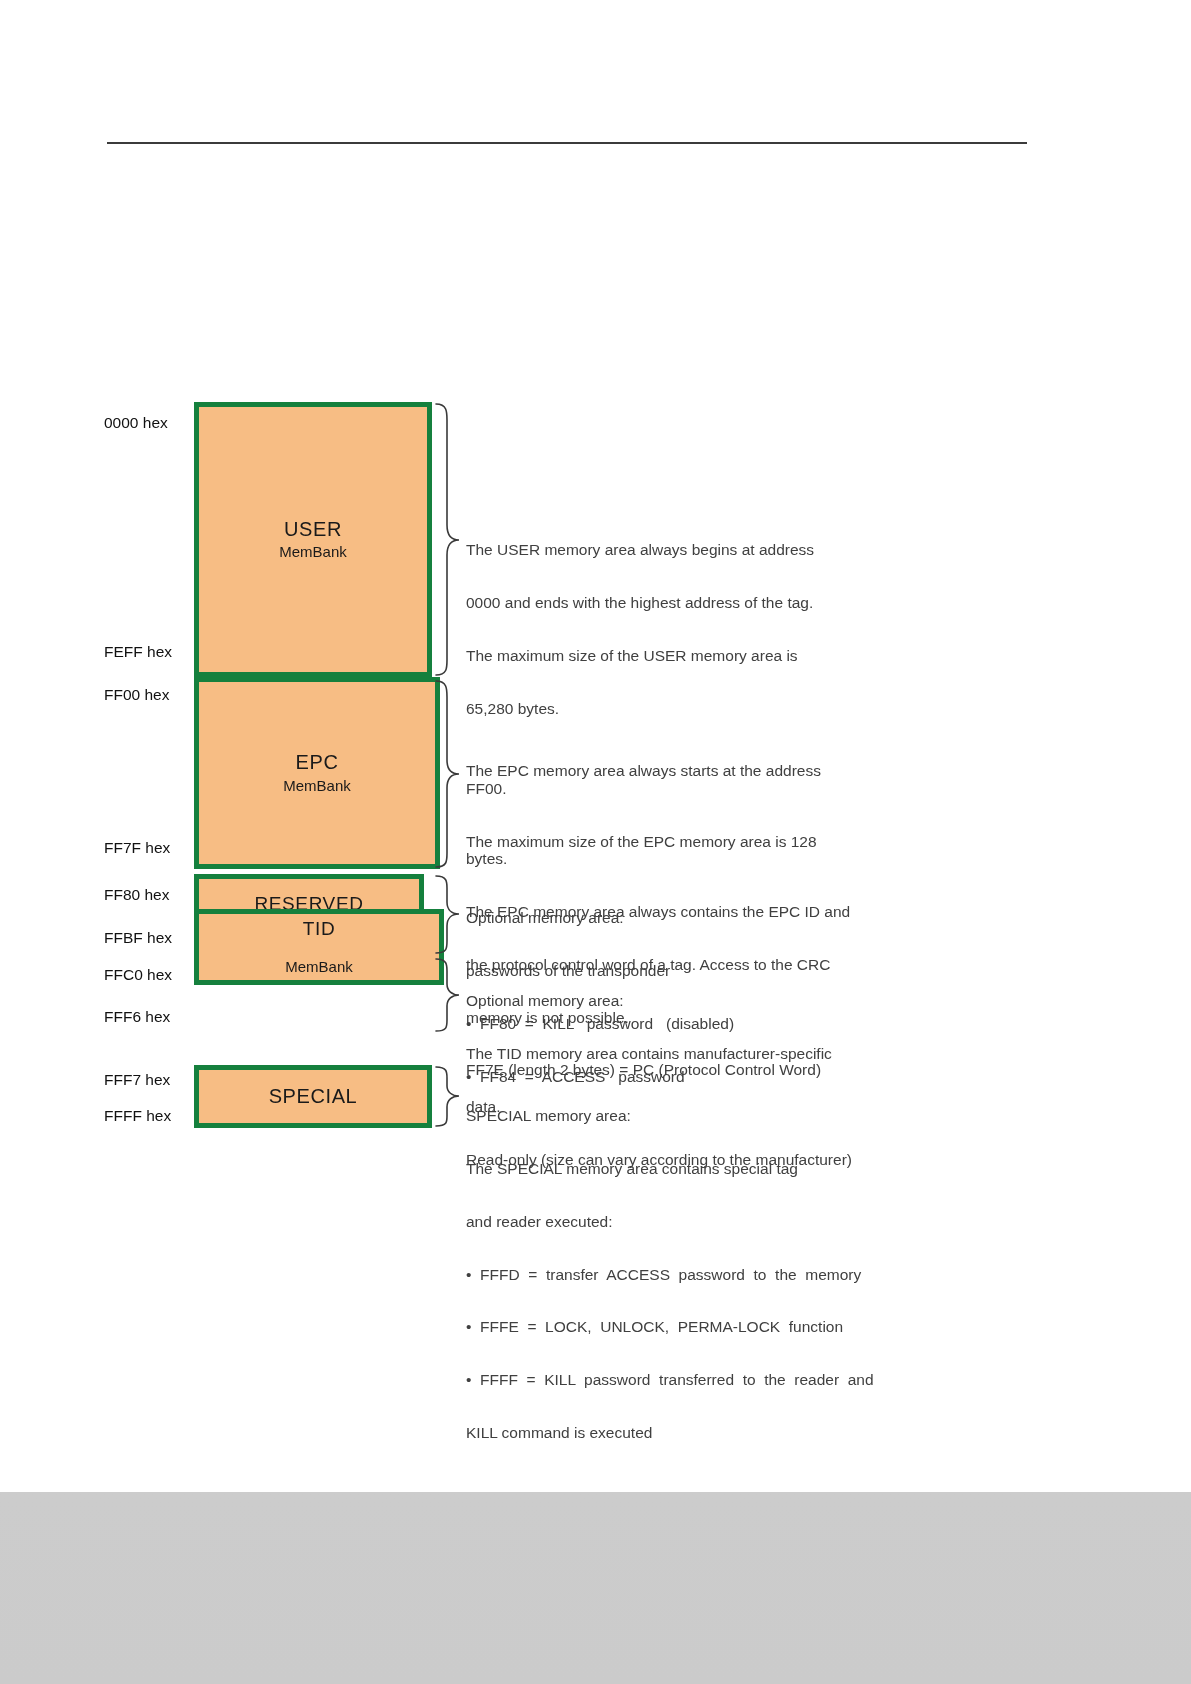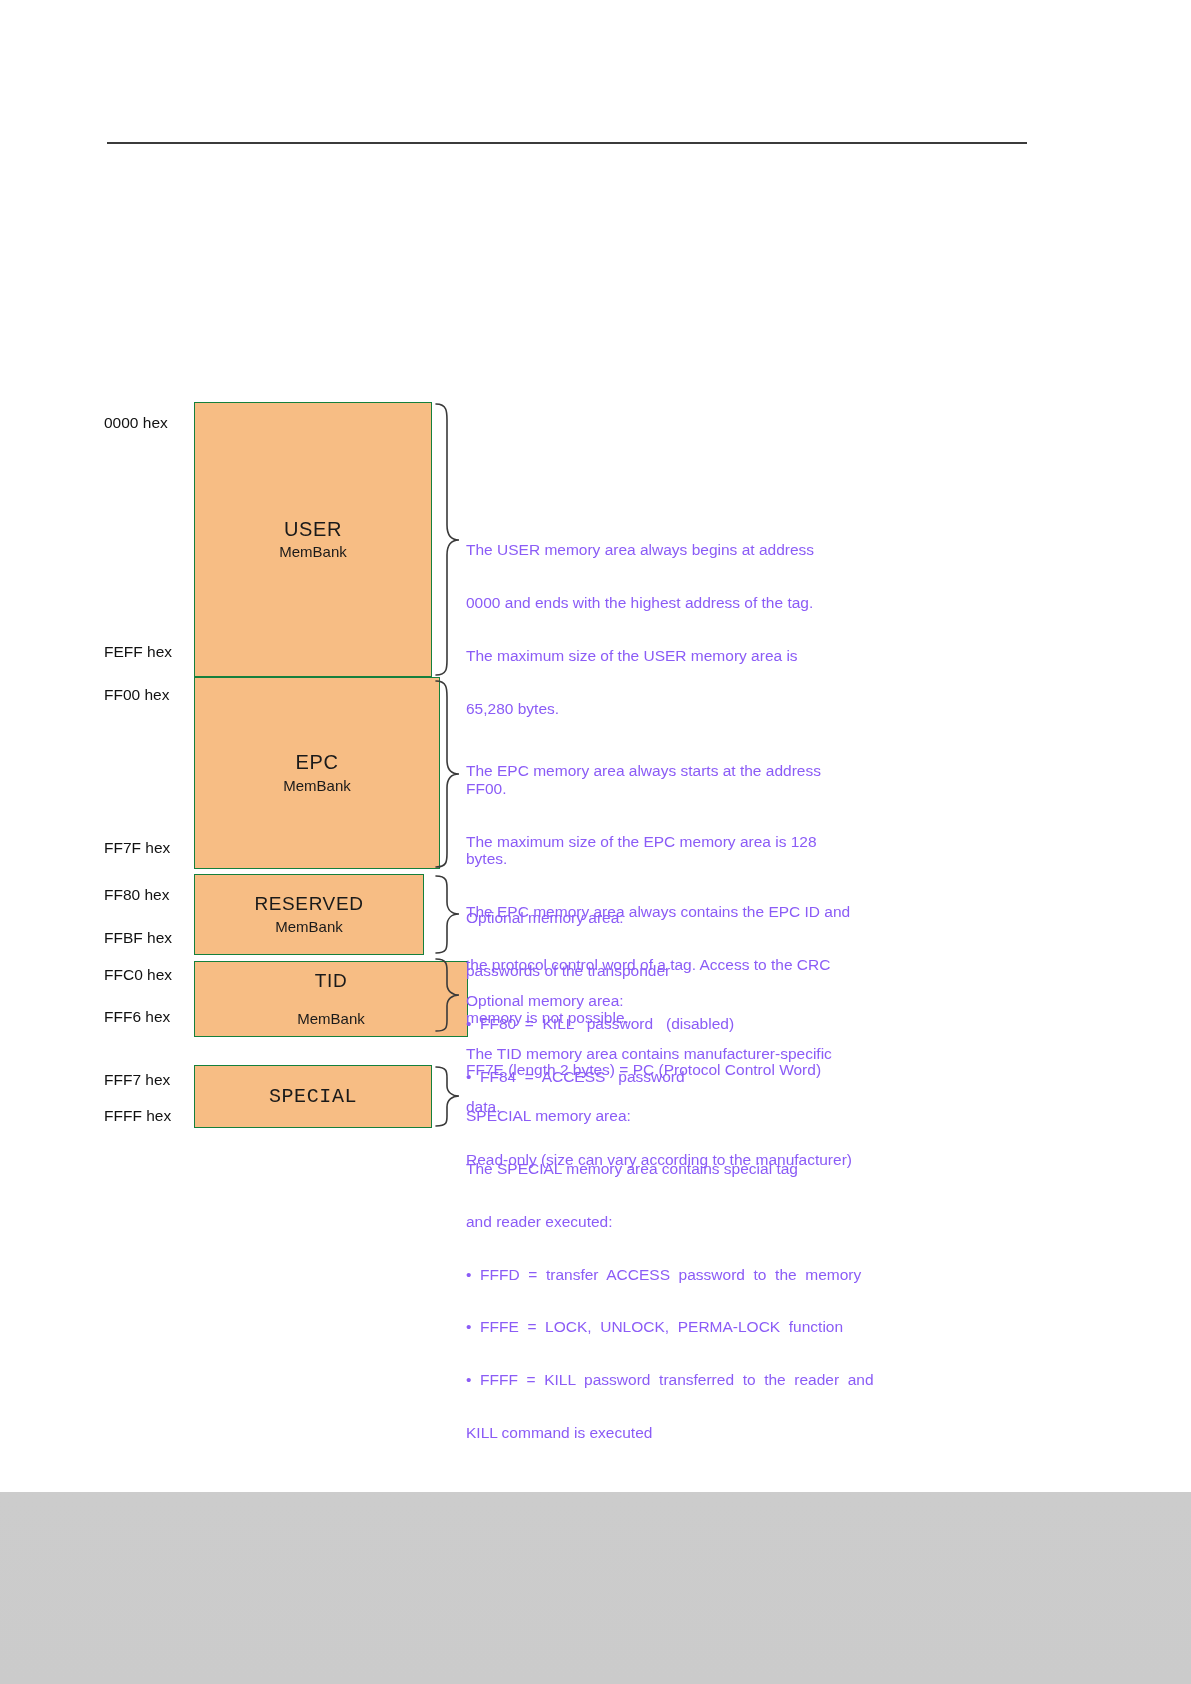--- a/index.html
+++ b/index.html
@@ -28,35 +28,35 @@
     background:linear-gradient(to bottom,#cccccc 0,#cbcbcb 100%);
   }
 
   
   .diagram{position:absolute;left:0;top:0;width:1191px;height:1300px;}
 
   
   .block{
     position:absolute;
     background:#f7bd84;
-    border:1px solid #15803d;
+    border:5px solid #15803d;
     box-sizing:border-box;
     display:flex;flex-direction:column;
     align-items:center;justify-content:center;
     text-align:center;
     line-height:1.18;
   }
   .block .bname{font-size:19px;letter-spacing:.6px;color:#1a1a1a;}
   .block .bsub{font-size:15px;color:#1a1a1a;margin-top:2px;}
 
   #blk-user{left:194px;top:402px;width:238px;height:275px;}
   #blk-epc{left:194px;top:677px;width:246px;height:192px;}
   #blk-reserved{left:194px;top:874px;width:230px;height:81px;}
-  #blk-tid{left:194px;top:961px;width:274px;height:76px;gap:16px;}
-  #blk-special{left:194px;top:1065px;width:238px;height:63px;font-family:Liberation Mono, monospace;}
+  #blk-tid{left:194px;top:909px;width:250px;height:76px;gap:16px;}
+  #blk-special{left:194px;top:1065px;width:238px;height:63px;}
 
   #blk-user .bname,#blk-epc .bname{font-size:20px;}
   #blk-reserved .bname{font-size:19px;}
   #blk-tid .bname{font-size:19px;}
   #blk-special .bname{font-size:20px;}
 
   
 
   
   .addr{
@@ -65,21 +65,21 @@
   }
 
   
   .braces{position:absolute;left:0;top:0;width:1191px;height:1300px;pointer-events:none;}
 
   
   .desc{
     position:absolute;
     font-size:15.5px;
     line-height:17.6px;
-    color:#8b5cf6;
+    color:#404040;
     white-space:pre-wrap;
   }
   .desc .ln{display:block;}
   .desc .bul{display:block;}
 
   #desc-user{left:466px;top:506px;width:380px;}
   #desc-epc{left:466px;top:727px;width:390px;}
   #desc-reserved{left:466px;top:874px;width:400px;}
   #desc-tid{left:466px;top:957px;width:410px;}
   #desc-special{left:466px;top:1072px;width:430px;}

